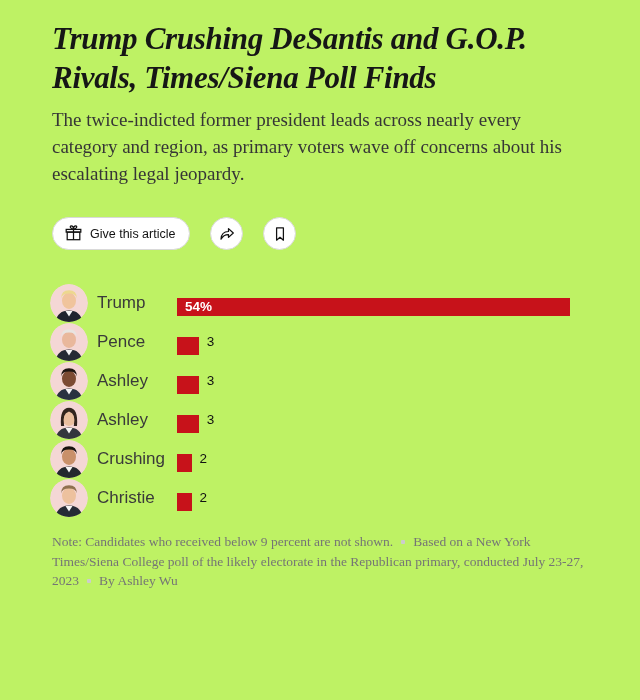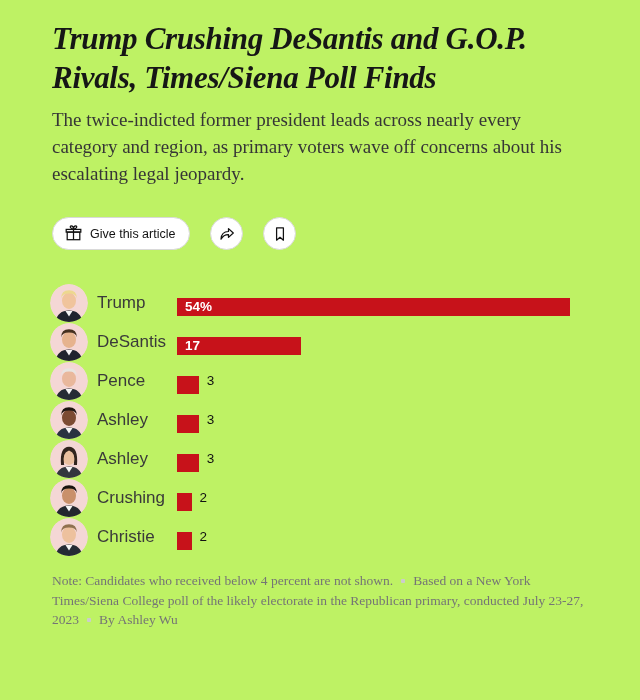--- a/index.html
+++ b/index.html
@@ -156,37 +156,20 @@
             </svg>
           </div>
     <div class="cand-name">Trump</div>
     <div class="bar-area">
       <div class="bar" style="width: 393px; background: rgb(199, 18, 26);">
               <span class="val-in">54%</span>
             </div>
     </div>
   </div>
 
-  <div class="row">
-    <div class="avatar">
-            <svg width="38" height="38" viewBox="0 0 38 38">
-              <circle cx="19" cy="19" r="19" fill="#f4d7d5"></circle>
-              <path d="M5.5 38 Q7.5 26.5 19 26.5 Q30.5 26.5 32.5 38 Z" fill="#20242e"></path>
-              <path d="M15.5 27 L19 32.5 L22.5 27 Z" fill="#f5f5f5"></path>
-              <ellipse cx="19" cy="16.8" rx="7" ry="8.2" fill="#e6b38e"></ellipse>
-              <path d="M11.3 14.5 Q11 6.3 19 6.3 Q27 6.3 26.7 14.5 Q26 9.6 19 9.6 Q12 9.6 11.3 14.5 Z" fill="#46301f"></path>
-            </svg>
-          </div>
-    <div class="cand-name">DeSantis</div>
-    <div class="bar-area">
-      <div class="bar" style="width: 123.7px; background: rgb(199, 18, 26);">
-              <span class="val-in">17</span>
-            </div>
-    </div>
-  </div>
 
   <div class="row">
     <div class="avatar">
             <svg width="38" height="38" viewBox="0 0 38 38">
               <circle cx="19" cy="19" r="19" fill="#f4d7d5"></circle>
               <path d="M5.5 38 Q7.5 26.5 19 26.5 Q30.5 26.5 32.5 38 Z" fill="#262b35"></path>
               <path d="M15.5 27 L19 32.5 L22.5 27 Z" fill="#f5f5f5"></path>
               <ellipse cx="19" cy="16.8" rx="7" ry="8.2" fill="#e9b89c"></ellipse>
               <path d="M11.3 14.5 Q11 6.3 19 6.3 Q27 6.3 26.7 14.5 Q26 9.6 19 9.6 Q12 9.6 11.3 14.5 Z" fill="#e8e4e0"></path>
             </svg>
@@ -260,16 +243,16 @@
             </svg>
           </div>
     <div class="cand-name">Christie</div>
     <div class="bar-area">
       <div class="bar" style="width: 14.6px; background: rgb(199, 18, 26);"></div>
     <span class="val-out">2</span>
           </div>
   </div>
 </div>
 
-    <div class="note" id="chart-note"><span>Note: Candidates who received below 4 percent are not shown.</span><span class="sep"></span><span>Based on a New York Times/Siena College poll of the likely electorate in the Republican primary, conducted July 23-27, 2023</span><span class="sep"></span><span>By Ashley Wu</span></div>
+    <div class="note" id="chart-note"><span>Note: Candidates who received below 9 percent are not shown.</span><span class="sep"></span><span>Based on a New York Times/Siena College poll of the likely electorate in the Republican primary, conducted July 23-27, 2023</span><span class="sep"></span><span>By Ashley Wu</span></div>
   </div>
 
 </div>
 
 </body></html>

